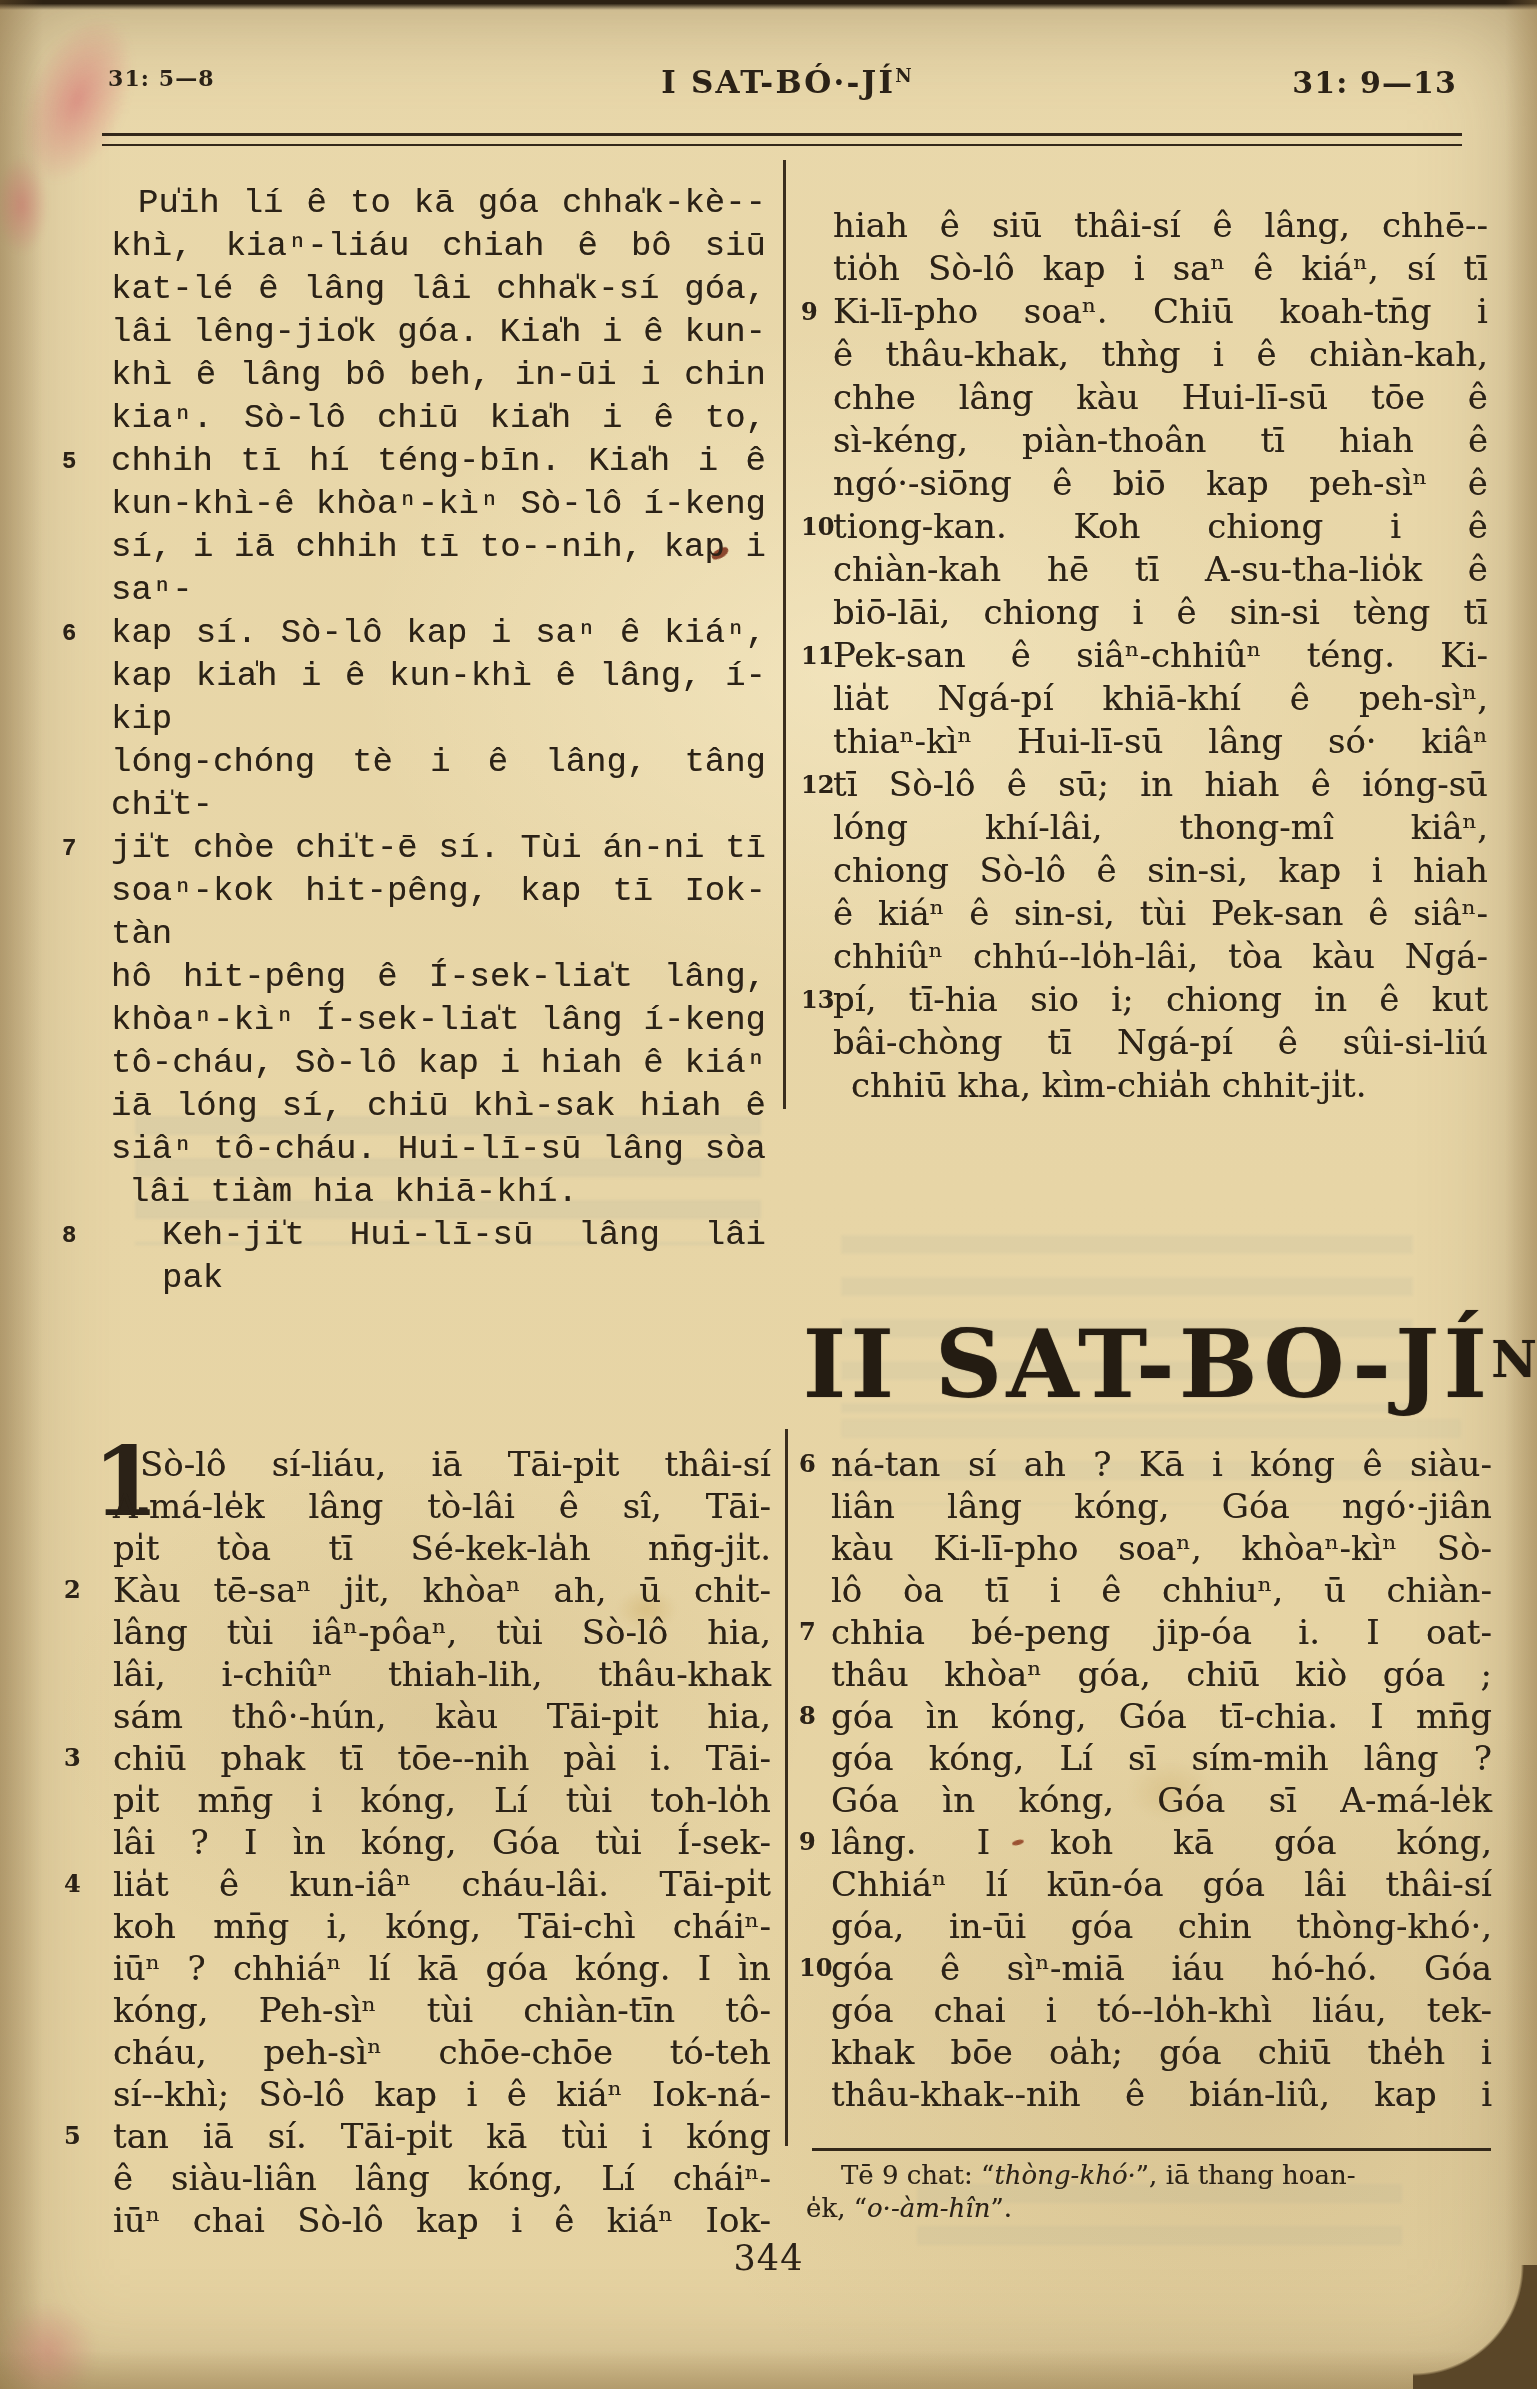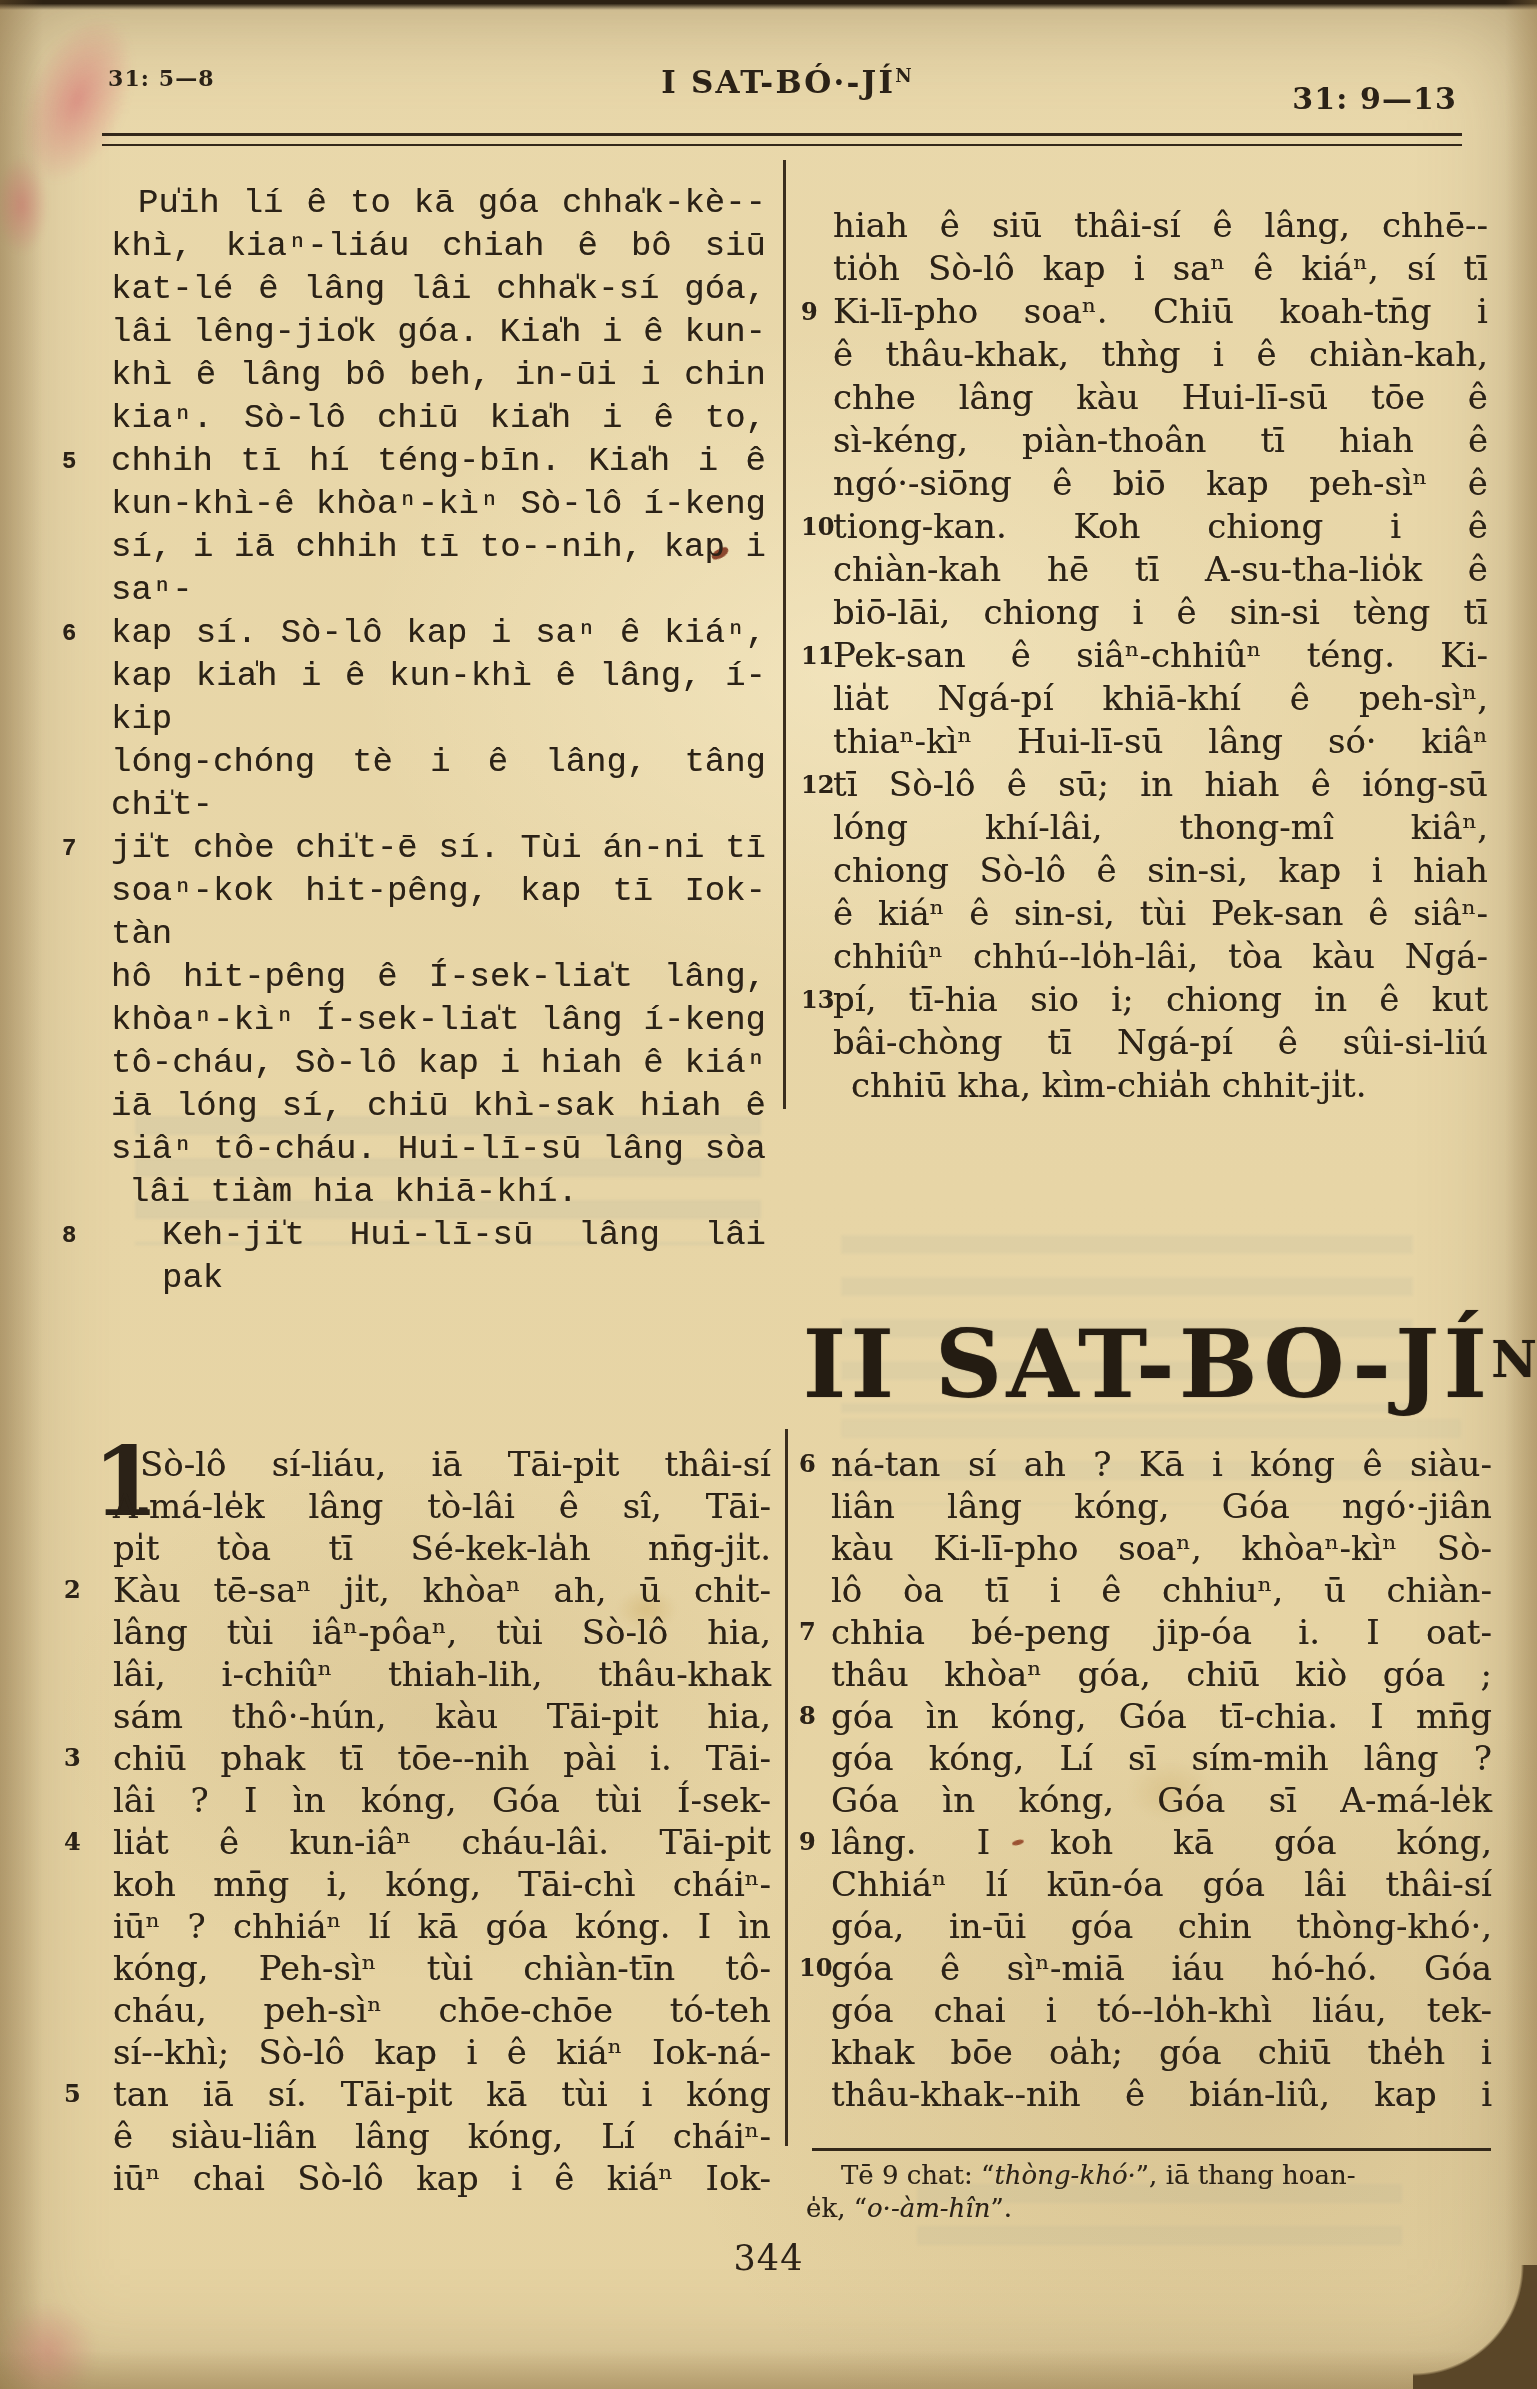--- a/index.html
+++ b/index.html
@@ -46,21 +46,21 @@
   .ghost{position:absolute;filter:blur(1.6px);opacity:0.6;
     background:repeating-linear-gradient(to bottom,
       rgba(108,138,142,0.16) 0px, rgba(108,138,142,0.16) 19.4px, rgba(108,138,142,0) 19.4px, rgba(108,138,142,0) 42px);}
   .ghost-1{left:135px;top:1116px;width:626px;height:129px;}
   .ghost-2{left:841px;top:1235px;width:572px;height:178px;opacity:0.45;}
   .ghost-3{left:841px;top:1419px;width:620px;height:86px;opacity:0.35;}
   .ghost-4{left:917px;top:2184px;width:485px;height:81px;opacity:0.4;}
   
   .hdr-left{position:absolute;left:108px;top:65px;font-size:22px;font-weight:bold;letter-spacing:1.1px;}
   .hdr-center{position:absolute;left:0;top:64px;width:100%;text-align:center;font-size:31px;font-weight:bold;letter-spacing:2.2px;padding-left:18px;}
-  .hdr-right{position:absolute;right:80px;top:81px;font-size:30px;font-weight:bold;letter-spacing:1.1px;margin-left:33px;}
+  .hdr-right{position:absolute;right:80px;top:65px;font-size:30px;font-weight:bold;letter-spacing:1.1px;margin-left:33px;}
   .sup-n{font-size:0.58em;vertical-align:super;letter-spacing:0;}
   .double-rule{position:absolute;left:102px;top:133px;width:1360px;height:8px;
     border-top:3.8px solid #33281a;border-bottom:2.7px solid #33281a;}
   
   .col{position:absolute;font-size:34px;}
   .s1{line-height:43px;}
   .s2{line-height:42px;}
   .col-s1-left{left:111px;top:182px;width:655px;font-family:Liberation Mono, monospace;}
   .col-s1-right{left:833px;top:204px;width:655px;}
   .col-s2-left{left:113px;top:1443px;width:658px;}
@@ -170,20 +170,21 @@
   <div class="col s2 lm col-s2-left">
     <span class="dropcap">1</span>
   <div class="line ind1"><span class="vtext">Sò-lô sí-liáu, iā Tāi-pi̍t thâi-sí</span></div>
       <div class="line"><span class="vtext">A-má-le̍k lâng tò-lâi ê sî, Tāi-</span></div>
       <div class="line"><span class="vtext">pi̍t tòa tī Sé-kek-la̍h nn̄g-ji̍t.</span></div>
       <div class="line"><span class="vnum">2</span><span class="vtext">Kàu tē-saⁿ ji̍t, khòaⁿ ah, ū chi̍t-</span></div>
       <div class="line"><span class="vtext">lâng tùi iâⁿ-pôaⁿ, tùi Sò-lô hia,</span></div>
       <div class="line"><span class="vtext">lâi, i-chiûⁿ thiah-lih, thâu-khak</span></div>
       <div class="line"><span class="vtext">sám thô·-hún, kàu Tāi-pi̍t hia,</span></div>
       <div class="line"><span class="vnum">3</span><span class="vtext">chiū phak tī tōe--nih pài i.  Tāi-</span></div>
+      <div class="line"><span class="vtext">pi̍t mn̄g i kóng, Lí tùi toh-lo̍h</span></div>
       <div class="line"><span class="vtext">lâi ?  I ìn kóng, Góa tùi Í-sek-</span></div>
       <div class="line"><span class="vnum">4</span><span class="vtext">lia̍t ê kun-iâⁿ cháu-lâi.  Tāi-pi̍t</span></div>
       <div class="line"><span class="vtext">koh mn̄g i, kóng, Tāi-chì cháiⁿ-</span></div>
       <div class="line"><span class="vtext">iūⁿ ? chhiáⁿ lí kā góa kóng.  I ìn</span></div>
       <div class="line"><span class="vtext">kóng, Peh-sìⁿ tùi chiàn-tīn tô-</span></div>
       <div class="line"><span class="vtext">cháu, peh-sìⁿ chōe-chōe tó-teh</span></div>
       <div class="line"><span class="vtext">sí--khì; Sò-lô kap i ê kiáⁿ Iok-ná-</span></div>
       <div class="line"><span class="vnum">5</span><span class="vtext">tan iā sí.  Tāi-pi̍t kā tùi i kóng</span></div>
       <div class="line"><span class="vtext">ê siàu-liân lâng kóng, Lí cháiⁿ-</span></div>
       <div class="line"><span class="vtext">iūⁿ chai Sò-lô kap i ê kiáⁿ Iok-</span></div>

